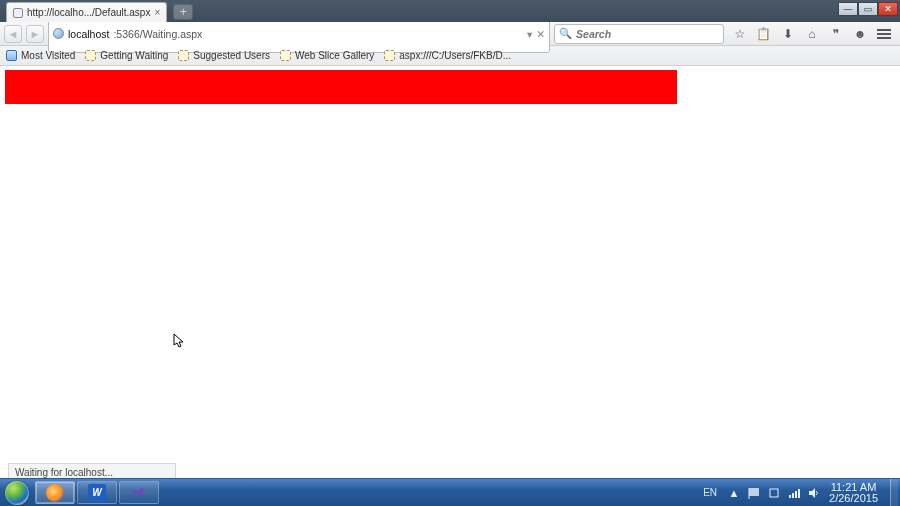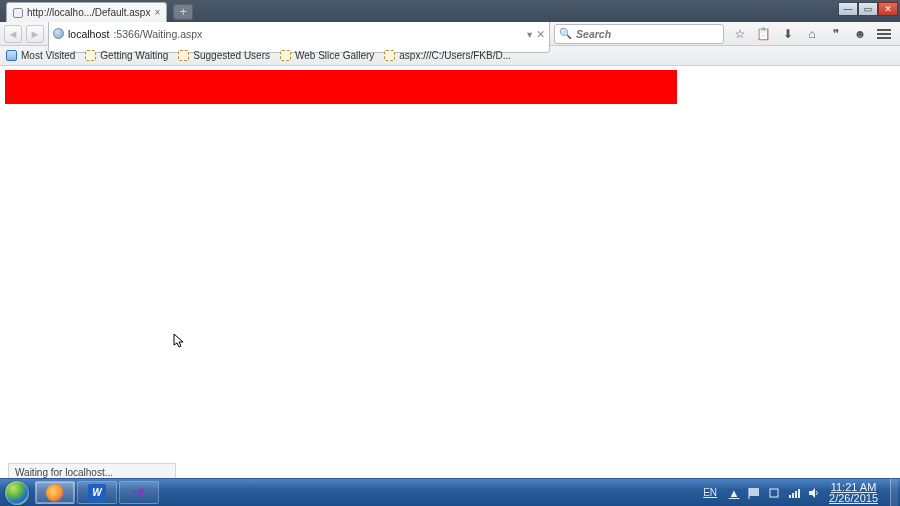--- a/index.html
+++ b/index.html
@@ -140,21 +140,21 @@
     font-size:14px;
   }
   .tbtn.ff { background: linear-gradient(rgba(255,255,255,.35), rgba(255,255,255,.12)); box-shadow: inset 0 0 0 1px rgba(255,255,255,.35);}
   .ff-ico { width:18px;height:18px;border-radius:50%;
     background: radial-gradient(circle at 40% 40%, #ffd27a, #ff8a1e 55%, #3a63c7 80%); }
   .word-ico { width:18px;height:18px;background:#1e5fbf;color:#fff;font-size:10px;font-weight:bold;
     display:flex;align-items:center;justify-content:center;border-radius:2px; font-style:italic;}
   .vs-ico { width:18px;height:18px;display:flex;align-items:center;justify-content:center; }
   .tray {
     margin-left:auto; display:flex; align-items:center; gap:6px; padding-right:2px;
-    color:#dbe7f5; font-size:9px;text-decoration:underline;
+    color:#dbe7f5; font-size:9px;
   }
   .tray .lang { font-size:10px; padding:0 4px;}
   .tray .ticon { width:14px; height:14px; display:flex;align-items:center;justify-content:center; color:#e7eff9; font-size:11px;}
   .clock { text-align:center; line-height:11px; font-size:11px; padding:2px 6px 2px 2px; color:#eaf2fb;}
   .showdesk { width:8px; height:100%; border-left:1px solid rgba(255,255,255,.35); background:rgba(255,255,255,.1);}
 </style>
 </head>
 <body>
 
 <div class="tabstrip">

